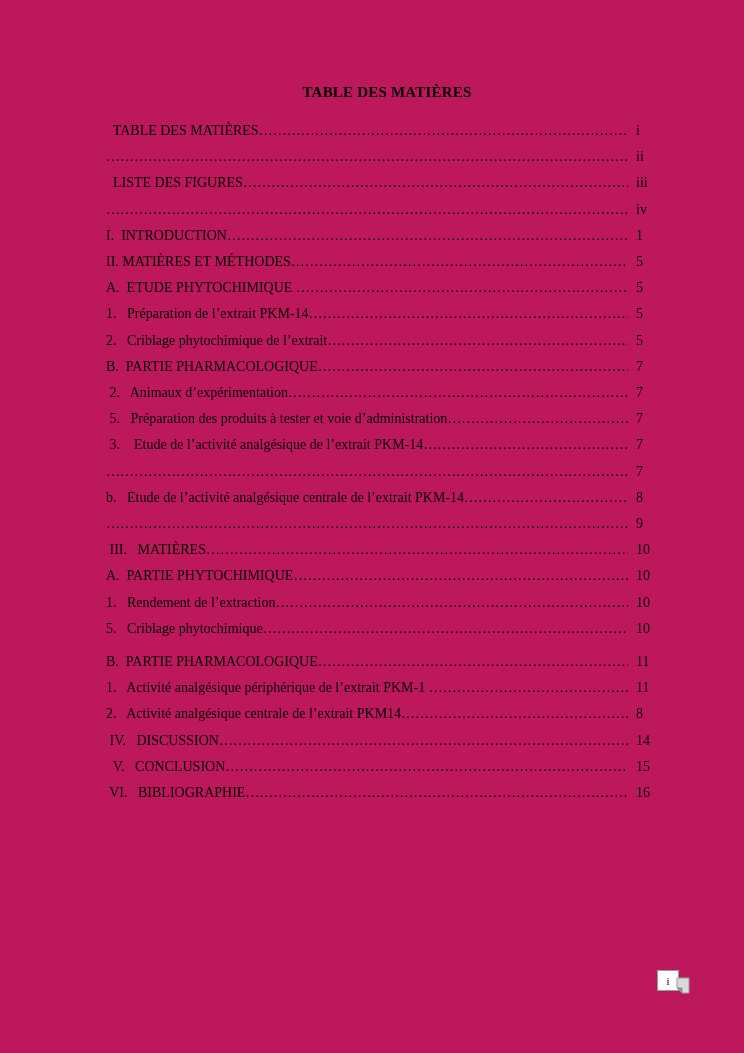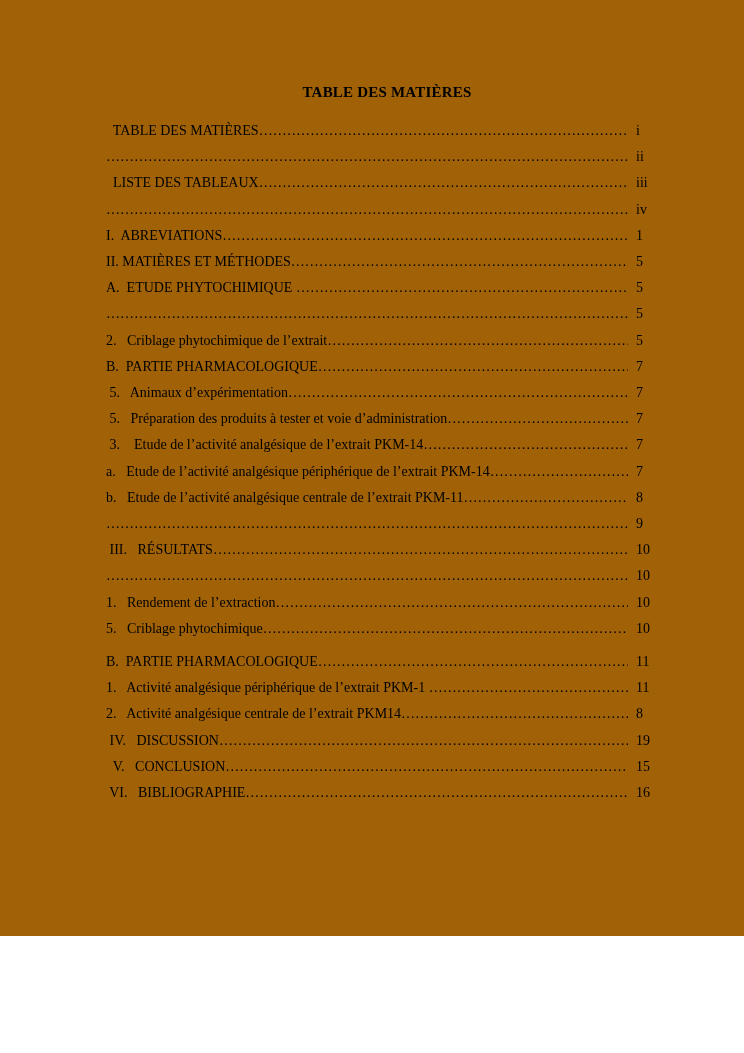--- a/index.html
+++ b/index.html
@@ -1,19 +1,19 @@
 <!DOCTYPE html>
 <html><head>
 <meta charset="utf-8">
 <style>
   html, body { margin:0; padding:0; background:#ffffff; }
   .page {
     position:relative;
-    width:744px; height:936px;
-    background:#a16207;
+    width:744px; height:1053px;
+    background:#be185d;
     font-family:"Liberation Serif", serif;
     color:#000;
     overflow:hidden;
   }
   .content {
     position:absolute;
     left:106px; top:84px;
     width:562px;
   }
   .doc-title {
@@ -80,92 +80,93 @@
       <div class="toc-row">
         <span class="toc-label">  TABLE DES MATIÈRES</span>
         <span class="toc-leader">………………………………………………………………………………………………………………………………………………</span>
         <span class="toc-page">i</span>
       </div>
       <div class="toc-row">
         <span class="toc-leader">………………………………………………………………………………………………………………………………………………</span>
         <span class="toc-page">ii</span>
       </div>
       <div class="toc-row">
-        <span class="toc-label">  LISTE DES TABLEAUX</span>
+        <span class="toc-label">  LISTE DES FIGURES</span>
         <span class="toc-leader">………………………………………………………………………………………………………………………………………………</span>
         <span class="toc-page">iii</span>
       </div>
       <div class="toc-row">
         <span class="toc-leader">………………………………………………………………………………………………………………………………………………</span>
         <span class="toc-page">iv</span>
       </div>
       <div class="toc-row">
-        <span class="toc-label">I.  ABREVIATIONS</span>
+        <span class="toc-label">I.  INTRODUCTION</span>
         <span class="toc-leader">………………………………………………………………………………………………………………………………………………</span>
         <span class="toc-page">1</span>
       </div>
       <div class="toc-row">
         <span class="toc-label">II. MATIÈRES ET MÉTHODES</span>
         <span class="toc-leader">………………………………………………………………………………………………………………………………………………</span>
         <span class="toc-page">5</span>
       </div>
       <div class="toc-row">
         <span class="toc-label">A.  ETUDE PHYTOCHIMIQUE </span>
         <span class="toc-leader">………………………………………………………………………………………………………………………………………………</span>
         <span class="toc-page">5</span>
       </div>
       <div class="toc-row">
+        <span class="toc-label">1.   Préparation de l’extrait PKM-14</span>
         <span class="toc-leader">………………………………………………………………………………………………………………………………………………</span>
         <span class="toc-page">5</span>
       </div>
       <div class="toc-row">
         <span class="toc-label">2.   Criblage phytochimique de l’extrait</span>
         <span class="toc-leader">………………………………………………………………………………………………………………………………………………</span>
         <span class="toc-page">5</span>
       </div>
       <div class="toc-row">
         <span class="toc-label">B.  PARTIE PHARMACOLOGIQUE</span>
         <span class="toc-leader">………………………………………………………………………………………………………………………………………………</span>
         <span class="toc-page">7</span>
       </div>
       <div class="toc-row">
-        <span class="toc-label"> 5.   Animaux d’expérimentation</span>
+        <span class="toc-label"> 2.   Animaux d’expérimentation</span>
         <span class="toc-leader">………………………………………………………………………………………………………………………………………………</span>
         <span class="toc-page">7</span>
       </div>
       <div class="toc-row">
         <span class="toc-label"> 5.   Préparation des produits à tester et voie d’administration</span>
         <span class="toc-leader">………………………………………………………………………………………………………………………………………………</span>
         <span class="toc-page">7</span>
       </div>
       <div class="toc-row">
         <span class="toc-label"> 3.    Etude de l’activité analgésique de l’extrait PKM-14</span>
         <span class="toc-leader">………………………………………………………………………………………………………………………………………………</span>
         <span class="toc-page">7</span>
       </div>
       <div class="toc-row">
-        <span class="toc-label">a.   Etude de l’activité analgésique périphérique de l’extrait PKM-14</span>
-        <span class="toc-leader">………………………………………………………………………………………………………………………………………………</span>
-        <span class="toc-page">7</span>
-      </div>
-      <div class="toc-row">
-        <span class="toc-label">b.   Etude de l’activité analgésique centrale de l’extrait PKM-11</span>
+        <span class="toc-leader">………………………………………………………………………………………………………………………………………………</span>
+        <span class="toc-page">7</span>
+      </div>
+      <div class="toc-row">
+        <span class="toc-label">b.   Etude de l’activité analgésique centrale de l’extrait PKM-14</span>
         <span class="toc-leader">………………………………………………………………………………………………………………………………………………</span>
         <span class="toc-page">8</span>
       </div>
       <div class="toc-row">
         <span class="toc-leader">………………………………………………………………………………………………………………………………………………</span>
         <span class="toc-page">9</span>
       </div>
       <div class="toc-row">
-        <span class="toc-label"> III.   RÉSULTATS</span>
-        <span class="toc-leader">………………………………………………………………………………………………………………………………………………</span>
-        <span class="toc-page">10</span>
-      </div>
-      <div class="toc-row">
+        <span class="toc-label"> III.   MATIÈRES</span>
+        <span class="toc-leader">………………………………………………………………………………………………………………………………………………</span>
+        <span class="toc-page">10</span>
+      </div>
+      <div class="toc-row">
+        <span class="toc-label">A.  PARTIE PHYTOCHIMIQUE</span>
         <span class="toc-leader">………………………………………………………………………………………………………………………………………………</span>
         <span class="toc-page">10</span>
       </div>
       <div class="toc-row">
         <span class="toc-label">1.   Rendement de l’extraction</span>
         <span class="toc-leader">………………………………………………………………………………………………………………………………………………</span>
         <span class="toc-page">10</span>
       </div>
       <div class="toc-row">
         <span class="toc-label">5.   Criblage phytochimique</span>
@@ -183,21 +184,21 @@
         <span class="toc-page">11</span>
       </div>
       <div class="toc-row">
         <span class="toc-label">2.   Activité analgésique centrale de l’extrait PKM14</span>
         <span class="toc-leader">………………………………………………………………………………………………………………………………………………</span>
         <span class="toc-page">8</span>
       </div>
       <div class="toc-row">
         <span class="toc-label"> IV.   DISCUSSION</span>
         <span class="toc-leader">………………………………………………………………………………………………………………………………………………</span>
-        <span class="toc-page">19</span>
+        <span class="toc-page">14</span>
       </div>
       <div class="toc-row">
         <span class="toc-label">  V.   CONCLUSION</span>
         <span class="toc-leader">………………………………………………………………………………………………………………………………………………</span>
         <span class="toc-page">15</span>
       </div>
       <div class="toc-row">
         <span class="toc-label"> VI.   BIBLIOGRAPHIE</span>
         <span class="toc-leader">………………………………………………………………………………………………………………………………………………</span>
         <span class="toc-page">16</span>

